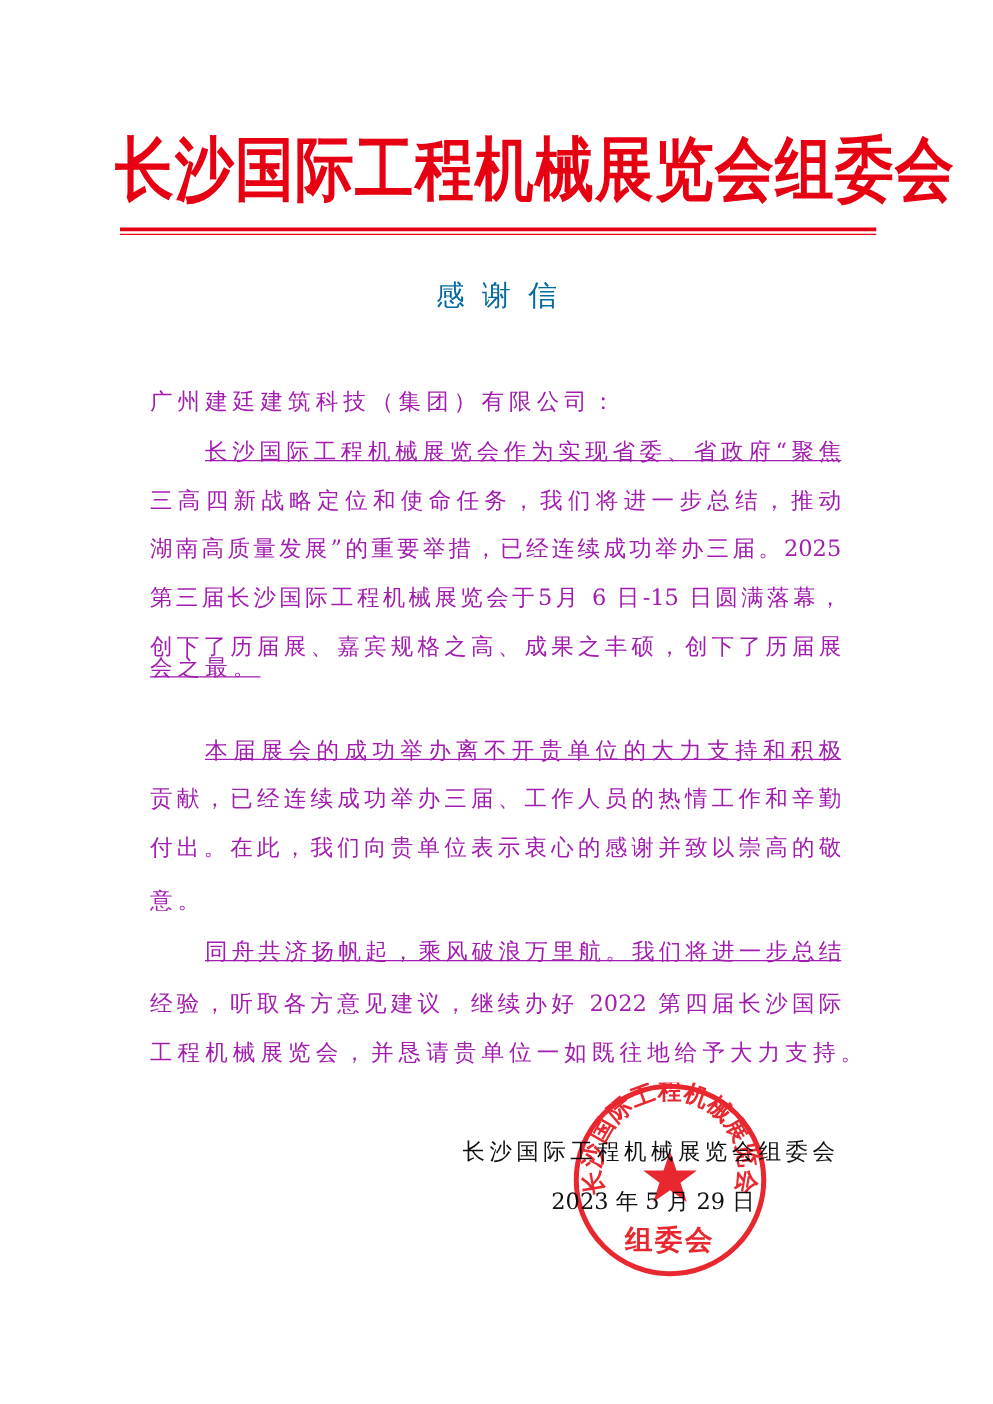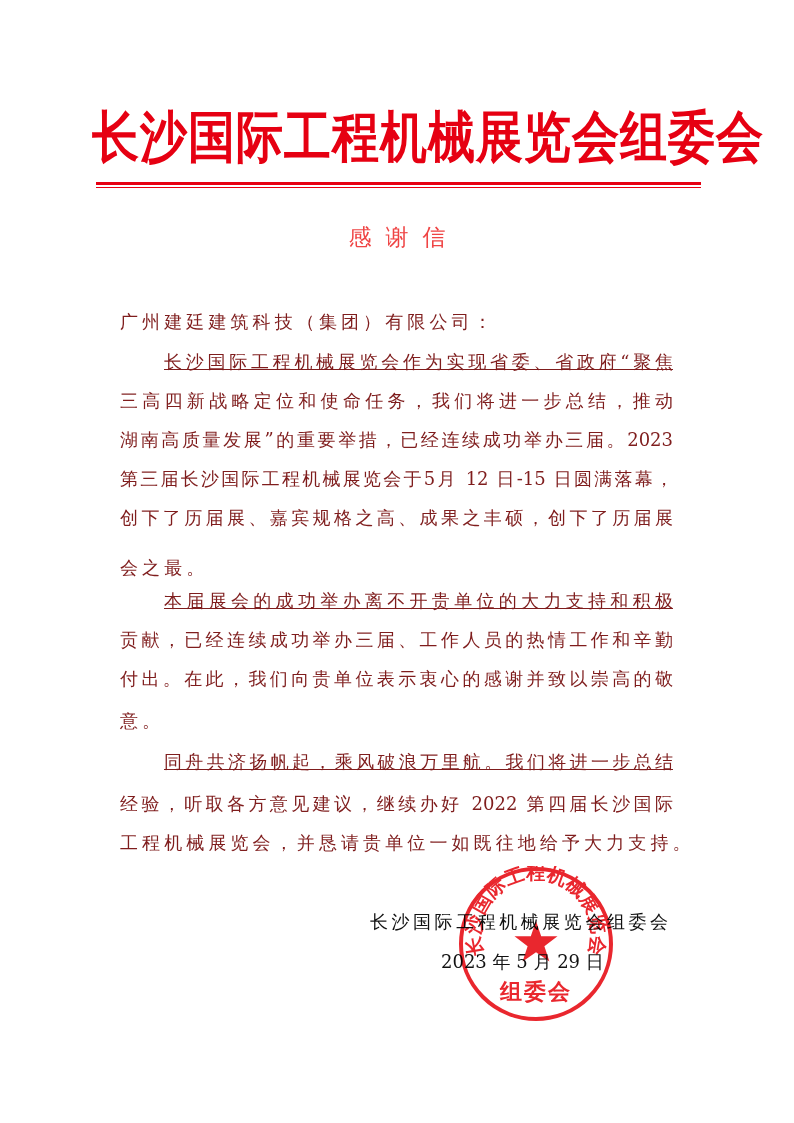--- a/index.html
+++ b/index.html
@@ -52,32 +52,32 @@
       position: absolute;
       left: 0;
       top: 222px;
       width: 794px;
       text-align: center;
       font-size: 23px;
       line-height: 30px;
       letter-spacing: 14px;
       padding-left: 14px;
       box-sizing: border-box;
-      color: #ef4444;
+      color: #0369a1;
     }
     .line {
       position: absolute;
       left: 120px;
       width: 560px;
       height: 30px;
       font-size: 18px;
       line-height: 30px;
       letter-spacing: 4.1px;
       white-space: nowrap;
-      color: #7f1d1d;
+      color: #a21caf;
     }
     .line.justify {
       text-align: justify;
       text-align-last: justify;
       letter-spacing: 0;
       width: 553px;
     }
     .line.indent {
       left: 164px;
     }
@@ -128,24 +128,24 @@
 <div class="letterhead-title">长沙国际工程机械展览会组委会</div>
 <div class="rule-thick"></div>
 <div class="rule-thin"></div>
 
 <div class="doc-heading">感谢信</div>
 
 <div class="line" style="top:307px;">广州建廷建筑科技（集团）有限公司：</div>
 
 <div class="line indent justify" style="top:347px;">长沙国际工程机械展览会作为实现省委、省政府“聚焦</div>
 <div class="line justify" style="top:386px;">三高四新战略定位和使命任务，我们将进一步总结，推动</div>
-<div class="line justify" style="top:425px;">湖南高质量发展”的重要举措，已经连续成功举办三届。2023</div>
-<div class="line justify" style="top:464px;">第三届长沙国际工程机械展览会于5月 12 日-15 日圆满落幕，</div>
+<div class="line justify" style="top:425px;">湖南高质量发展”的重要举措，已经连续成功举办三届。2025</div>
+<div class="line justify" style="top:464px;">第三届长沙国际工程机械展览会于5月 6 日-15 日圆满落幕，</div>
 <div class="line justify" style="top:503px;">创下了历届展、嘉宾规格之高、成果之丰硕，创下了历届展</div>
-<div class="line" style="top:553px;">会之最。</div>
+<div class="line" style="top:520px;text-decoration:underline;">会之最。</div>
 
 <div class="line indent justify" style="top:586px;">本届展会的成功举办离不开贵单位的大力支持和积极</div>
 <div class="line justify" style="top:625px;">贡献，已经连续成功举办三届、工作人员的热情工作和辛勤</div>
 <div class="line justify" style="top:664px;">付出。在此，我们向贵单位表示衷心的感谢并致以崇高的敬</div>
 <div class="line" style="top:706px;">意。</div>
 
 <div class="line indent justify" style="top:747px;">同舟共济扬帆起，乘风破浪万里航。我们将进一步总结</div>
 <div class="line justify" style="top:789px;">经验，听取各方意见建议，继续办好 2022 第四届长沙国际</div>
 <div class="line" style="top:828px;">工程机械展览会，并恳请贵单位一如既往地给予大力支持。</div>
 

